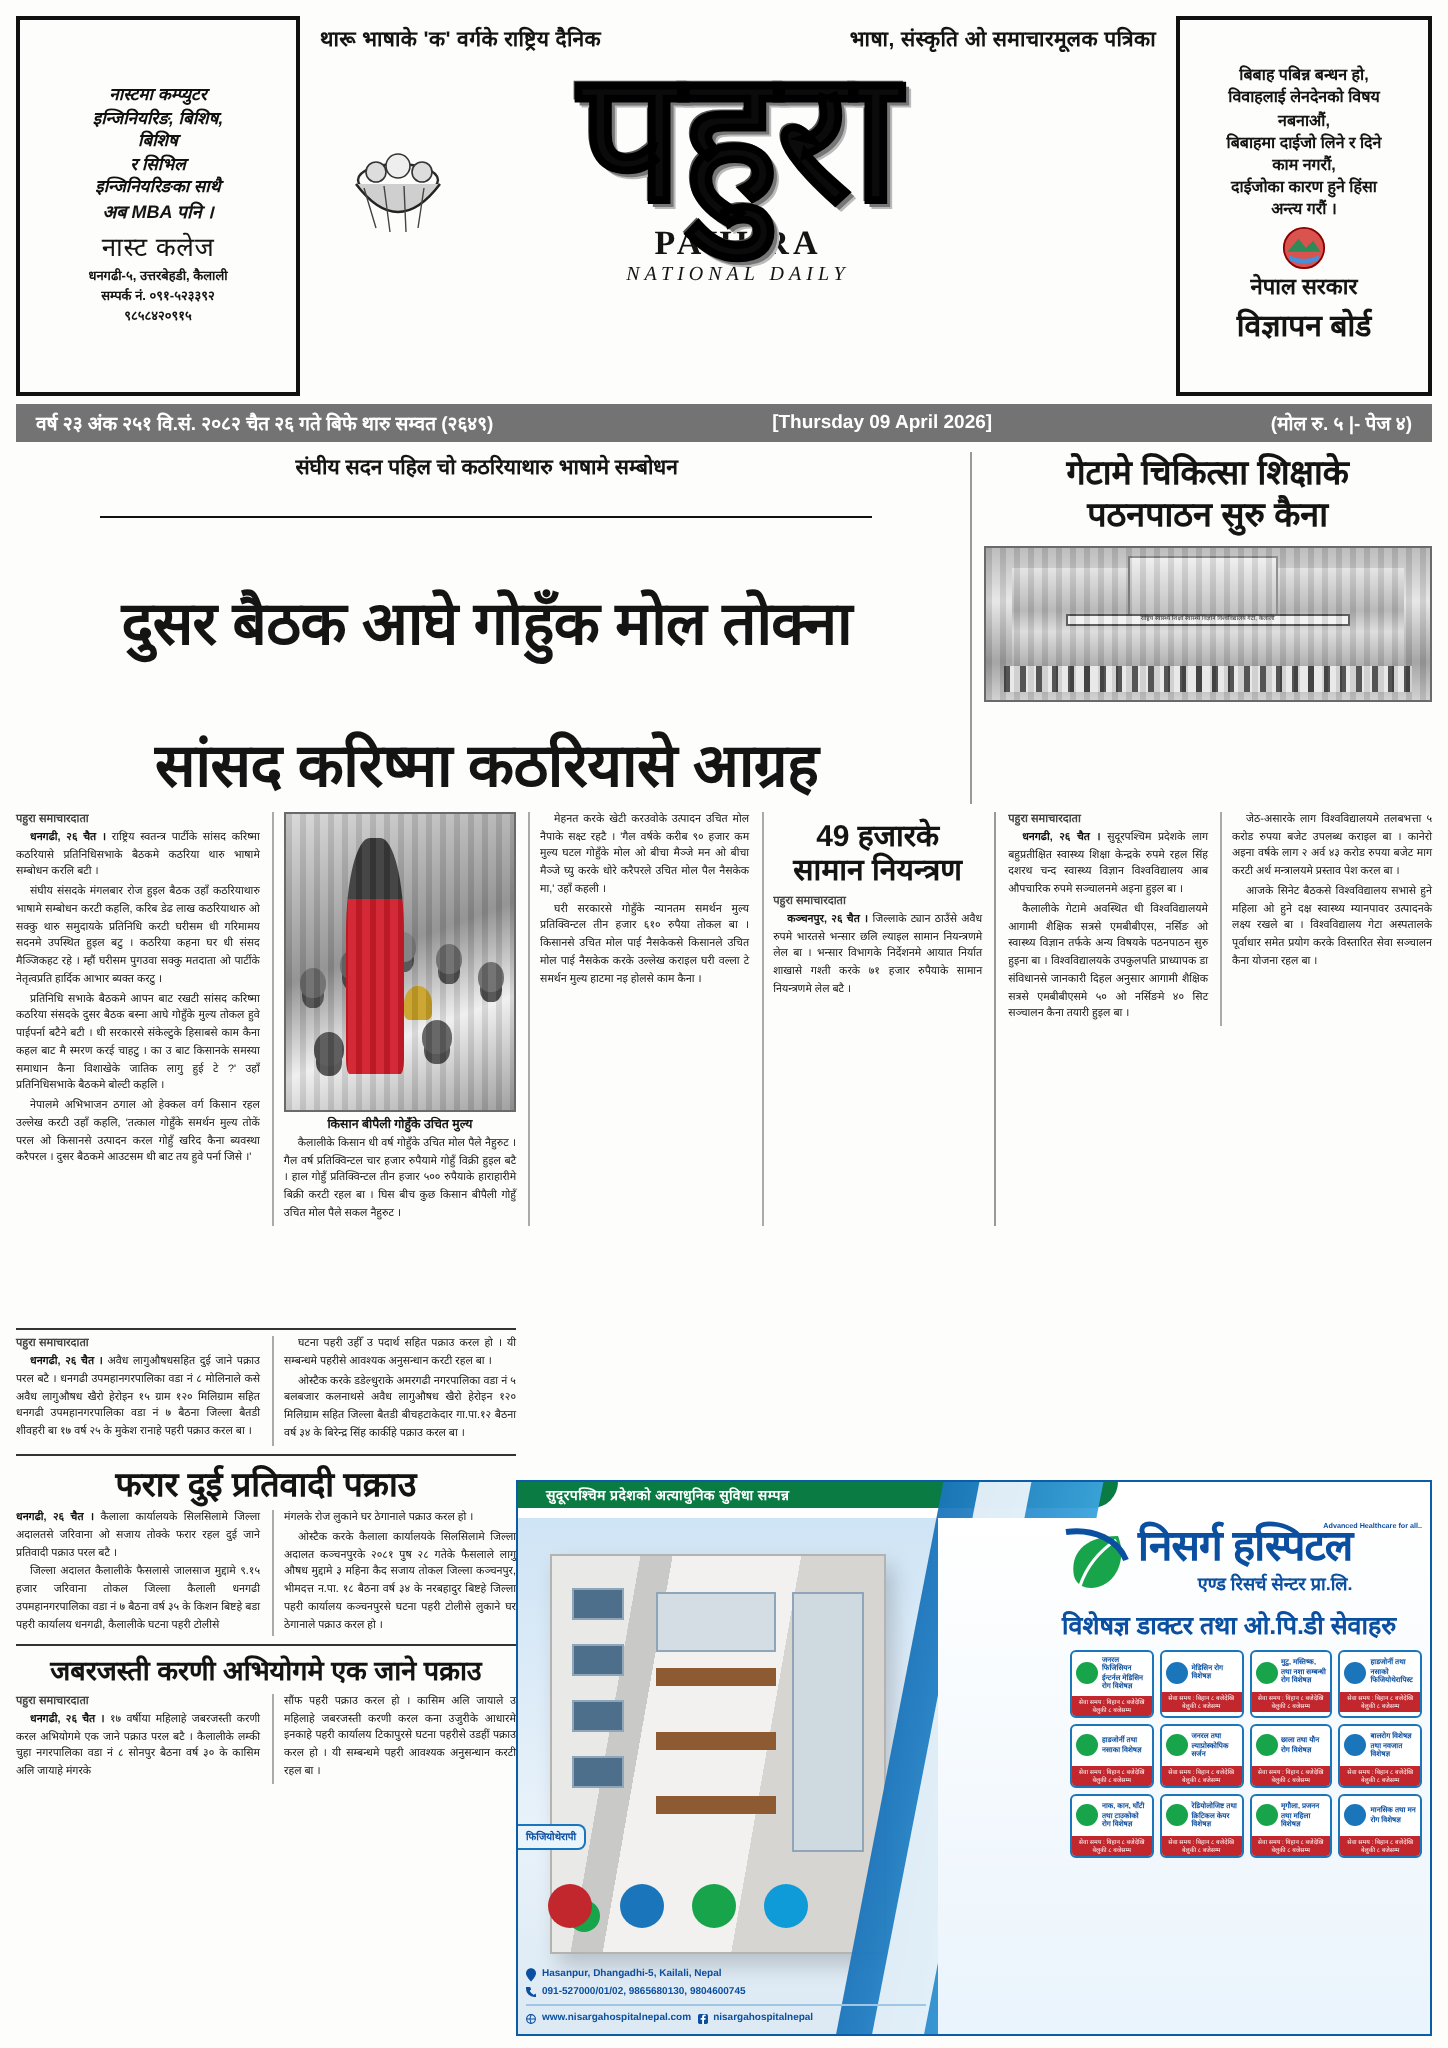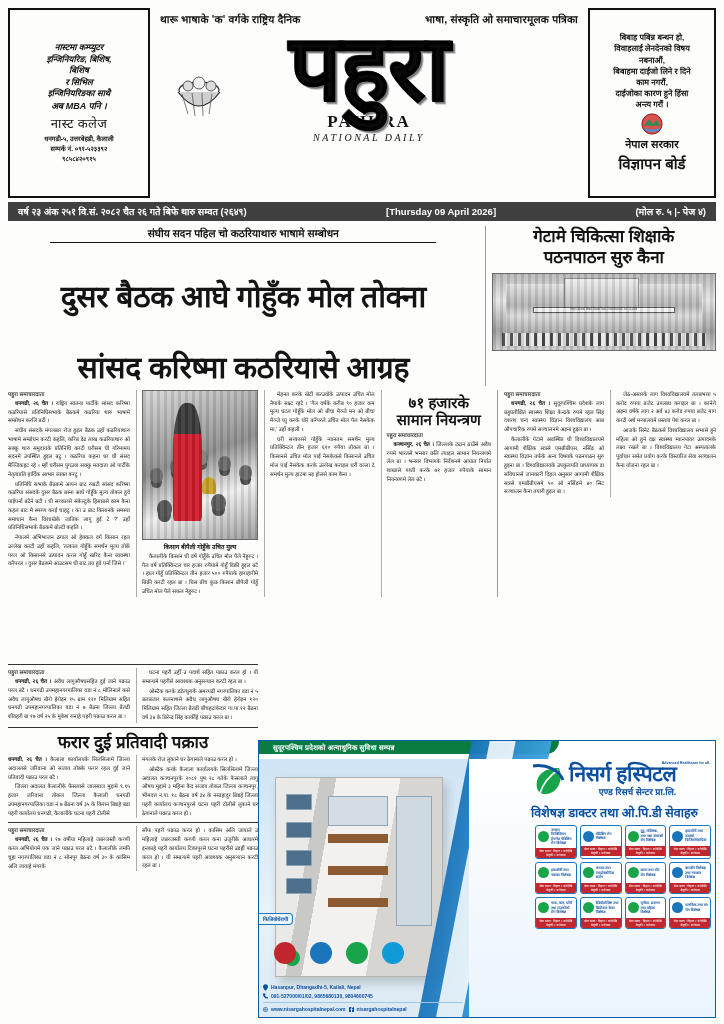--- a/index.html
+++ b/index.html
@@ -49,31 +49,31 @@
     display: flex; flex-direction: column; align-items: center; justify-content: center;
     text-align: center; line-height: 1.4;
   }
   .gov-box .t { font-size: 8px; font-weight: 700; }
   .gov-emblem { width: 22px; height: 22px; margin: 3px 0 2px; }
   .gov-box .n1 { font-size: 11px; font-weight: 800; }
   .gov-box .n2 { font-size: 15px; font-weight: 900; }
 
   
   .datebar {
-    background: #404040; color: #fff; height: 19px; margin-top: 4px;
+    background: #737373; color: #fff; height: 19px; margin-top: 4px;
     display: flex; align-items: center; justify-content: space-between;
     padding: 0 10px; font-size: 9.5px; font-weight: 700;
   }
   .datebar .mid { font-family: "Liberation Sans", sans-serif; }
 
   
   .topgrid { display: flex; gap: 6px; margin-top: 5px; }
   .topleft { width: 472px; }
   .topright { width: 232px; border-left: 1px solid #999; padding-left: 6px; }
-  .kicker { text-align: center; font-size: 10.5px; font-weight: 800; border-bottom: 1.5px solid #111; padding-bottom: 2px; width: 82%; margin: 0 auto 3px; }
+  .kicker { text-align: center; font-size: 10.5px; font-weight: 800; border-bottom: 1.5px solid #111; padding-bottom: 18px; width: 82%; margin: 0 auto 3px; }
   .mainhead { text-align: center; font-size: 30px; font-weight: 900; line-height: 1.18; letter-spacing: -.3px; margin-top: 36px; }
   .rhead { text-align: center; font-size: 17px; font-weight: 900; line-height: 1.25; }
 
   .photo { background: linear-gradient(160deg,#d8d8d8,#8e8e8e 45%,#efefef 70%,#9b9b9b); border: 1px solid #6a6a6a; position: relative; overflow:hidden; }
   .photo.bldg { background: linear-gradient(180deg,#b9b9b9,#e6e6e6 35%,#a0a0a0 75%,#cfcfcf); }
   .photo::after{content:"";position:absolute;inset:0;background:
      repeating-linear-gradient(90deg, rgba(0,0,0,.10) 0 3px, rgba(255,255,255,.06) 3px 7px);}
   .crowd { position:absolute; inset:0; }
   .crowd i { position:absolute; display:block; border-radius:50% 50% 45% 45%; background:#6b6b6b; box-shadow: 0 6px 0 -1px #4f4f4f; }
 
@@ -253,21 +253,21 @@
       <div class="caption">किसान बीपैली गोहुँके उचित मुल्य</div>
       <p class="body">कैलालीके किसान धी वर्ष गोहुँके उचित मोल पैले नैहुरुट । गैल वर्ष प्रतिक्विन्टल चार हजार रुपैयामे गोहुँ विक्री हुइल बटै । हाल गोहुँ प्रतिक्विन्टल तीन हजार ५०० रुपैयाके हाराहारीमे बिक्री करटी रहल बा । घिस बीच कुछ किसान बीपैली गोहुँ उचित मोल पैले सकल नैहुरुट ।</p>
     </div>
 
     <div class="col c3 vr" style="padding-left:5px">
       <p class="body">मेहनत करके खेटी करउवोके उत्पादन उचित मोल नैपाके सक्ष्ट रहटै । 'गैल वर्षके करीब ९० हजार कम मुल्य घटल गोहुँके मोल ओ बीचा मैञ्जे मन ओ बीचा मैञ्जे घ्यु करके धोरे करैपरले उचित मोल पैल नैसकेक मा,' उहाँ कहली ।</p>
       <p class="body">घरी सरकारसे गोहुँके न्यानतम समर्थन मुल्य प्रतिक्विन्टल तीन हजार ६१० रुपैया तोकल बा । किसानसे उचित मोल पाई नैसकेकसे किसानले उचित मोल पाई नैसकेक करके उल्लेख कराइल घरी वल्ला टे समर्थन मुल्य हाटमा नइ होलसे काम कैना ।</p>
     </div>
 
     <div class="col c4 vr" style="padding-left:5px">
-      <div class="midhead">७१ हजारके</div>
+      <div class="midhead">49 हजारके</div>
       <div class="midhead" style="margin-top:-3px">सामान नियन्त्रण</div>
       <div class="byline">पहुरा समाचारदाता</div>
       <p class="body"><span class="dateline">कञ्चनपुर, २६ चैत ।</span> <span>जिल्लाके ट्यान ठाउँसे अवैध रुपमे भारतसे भन्सार छलि ल्याइल सामान नियन्त्रणमे लेल बा । भन्सार विभागके निर्देशनमे आयात निर्यात शाखासे गश्ती करके ७१ हजार रुपैयाके सामान नियन्त्रणमे लेल बटै ।</span></p>
     </div>
 
     <div class="col c5">
       <div style="display:flex;gap:6px">
         <div style="flex:1">
           <div class="byline">पहुरा समाचारदाता</div>
           <p class="body"><span class="dateline">धनगढी, २६ चैत ।</span> <span>सुदूरपश्चिम प्रदेशके लाग बहुप्रतीक्षित स्वास्थ्य शिक्षा केन्द्रके रुपमे रहल सिंह दशरथ चन्द स्वास्थ्य विज्ञान विश्वविद्यालय आब औपचारिक रुपमे सञ्चालनमे अइना हुइल बा ।</span></p>
@@ -302,20 +302,21 @@
         <p class="body" style="text-indent:0"><span class="dateline">धनगढी, २६ चैत ।</span> <span>कैलाला कार्यालयके सिलसिलामे जिल्ला अदालतसे जरिवाना ओ सजाय तोक्के फरार रहल दुई जाने प्रतिवादी पक्राउ परल बटै ।</span></p>
         <p class="body">जिल्ला अदालत कैलालीके फैसलासे जालसाज मुद्दामे ९.१५ हजार जरिवाना तोकल जिल्ला कैलाली धनगढी उपमहानगरपालिका वडा नं ७ बैठना वर्ष ३५ के किशन बिष्टहे बडा पहरी कार्यालय धनगढी, कैलालीके घटना पहरी टोलीसे</p>
       </div>
       <div class="col vr" style="width:122px;padding-left:5px">
         <p class="body" style="text-indent:0">मंगलके रोज लुकाने घर ठेगानाले पक्राउ करल हो ।</p>
         <p class="body">ओस्टैक करके कैलाला कार्यालयके सिलसिलामे जिल्ला अदालत कञ्चनपुरके २०८१ पुष २८ गतेके फैसलाले लागु औषध मुद्दामे ३ महिना कैद सजाय तोकल जिल्ला कञ्चनपुर, भीमदत्त न.पा. १८ बैठना वर्ष ३४ के नरबहादुर बिष्टहे जिल्ला पहरी कार्यालय कञ्चनपुरसे घटना पहरी टोलीसे लुकाने घर ठेगानाले पक्राउ करल हो ।</p>
       </div>
     </div>
 
     <div class="rule"></div>
+    <div class="subhead tiny">जबरजस्ती करणी अभियोगमे एक जाने पक्राउ</div>
     <div style="display:flex;gap:6px">
       <div class="col" style="width:122px">
         <div class="byline">पहुरा समाचारदाता</div>
         <p class="body"><span class="dateline">धनगढी, २६ चैत ।</span> <span>१७ वर्षीया महिलाहे जबरजस्ती करणी करल अभियोगमे एक जाने पक्राउ परल बटै । कैलालीके लम्की चुहा नगरपालिका वडा नं ८ सोनपुर बैठना वर्ष ३० के कासिम अलि जायाहे मंगरके</span></p>
       </div>
       <div class="col vr" style="width:122px;padding-left:5px">
         <p class="body" style="text-indent:0">सौंफ पहरी पक्राउ करल हो । कासिम अलि जायाले उ महिलाहे जबरजस्ती करणी करल कना उजुरीके आधारमे इनकाहे पहरी कार्यालय टिकापुरसे घटना पहरीसे उडहीं पक्राउ करल हो । यी सम्बन्धमे पहरी आवश्यक अनुसन्धान करटी रहल बा ।</p>
       </div>
     </div>
   </div>

